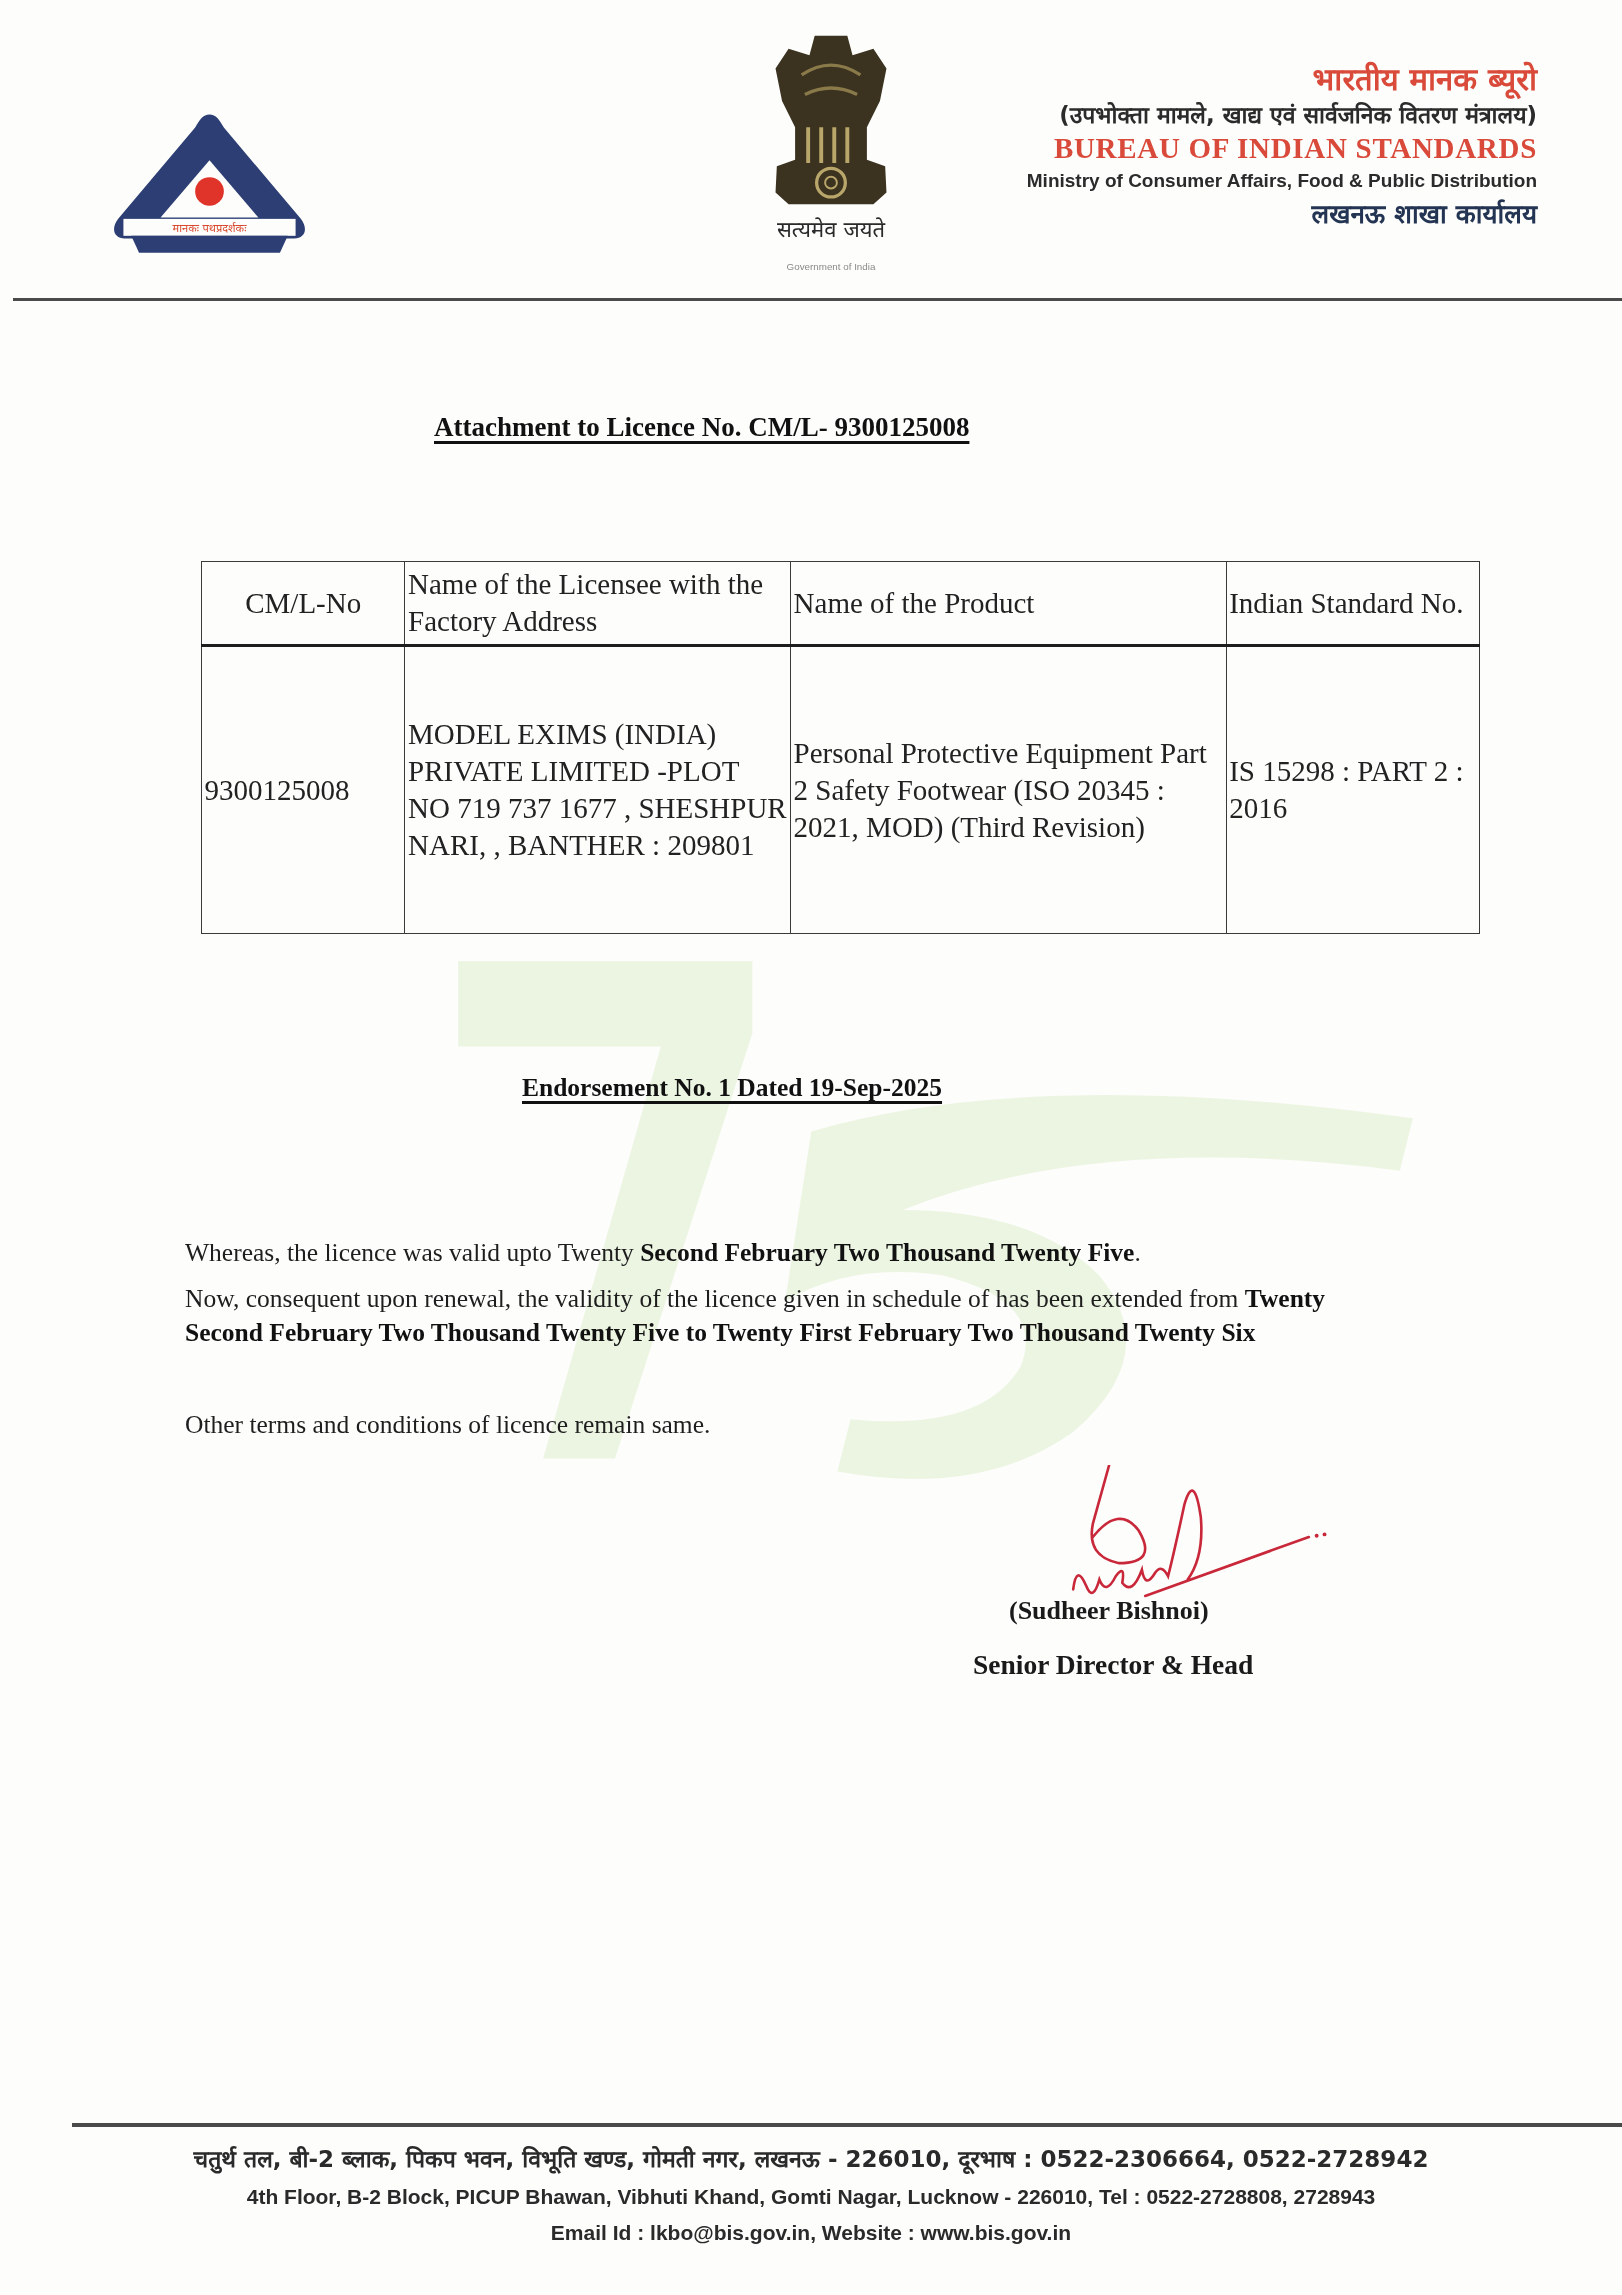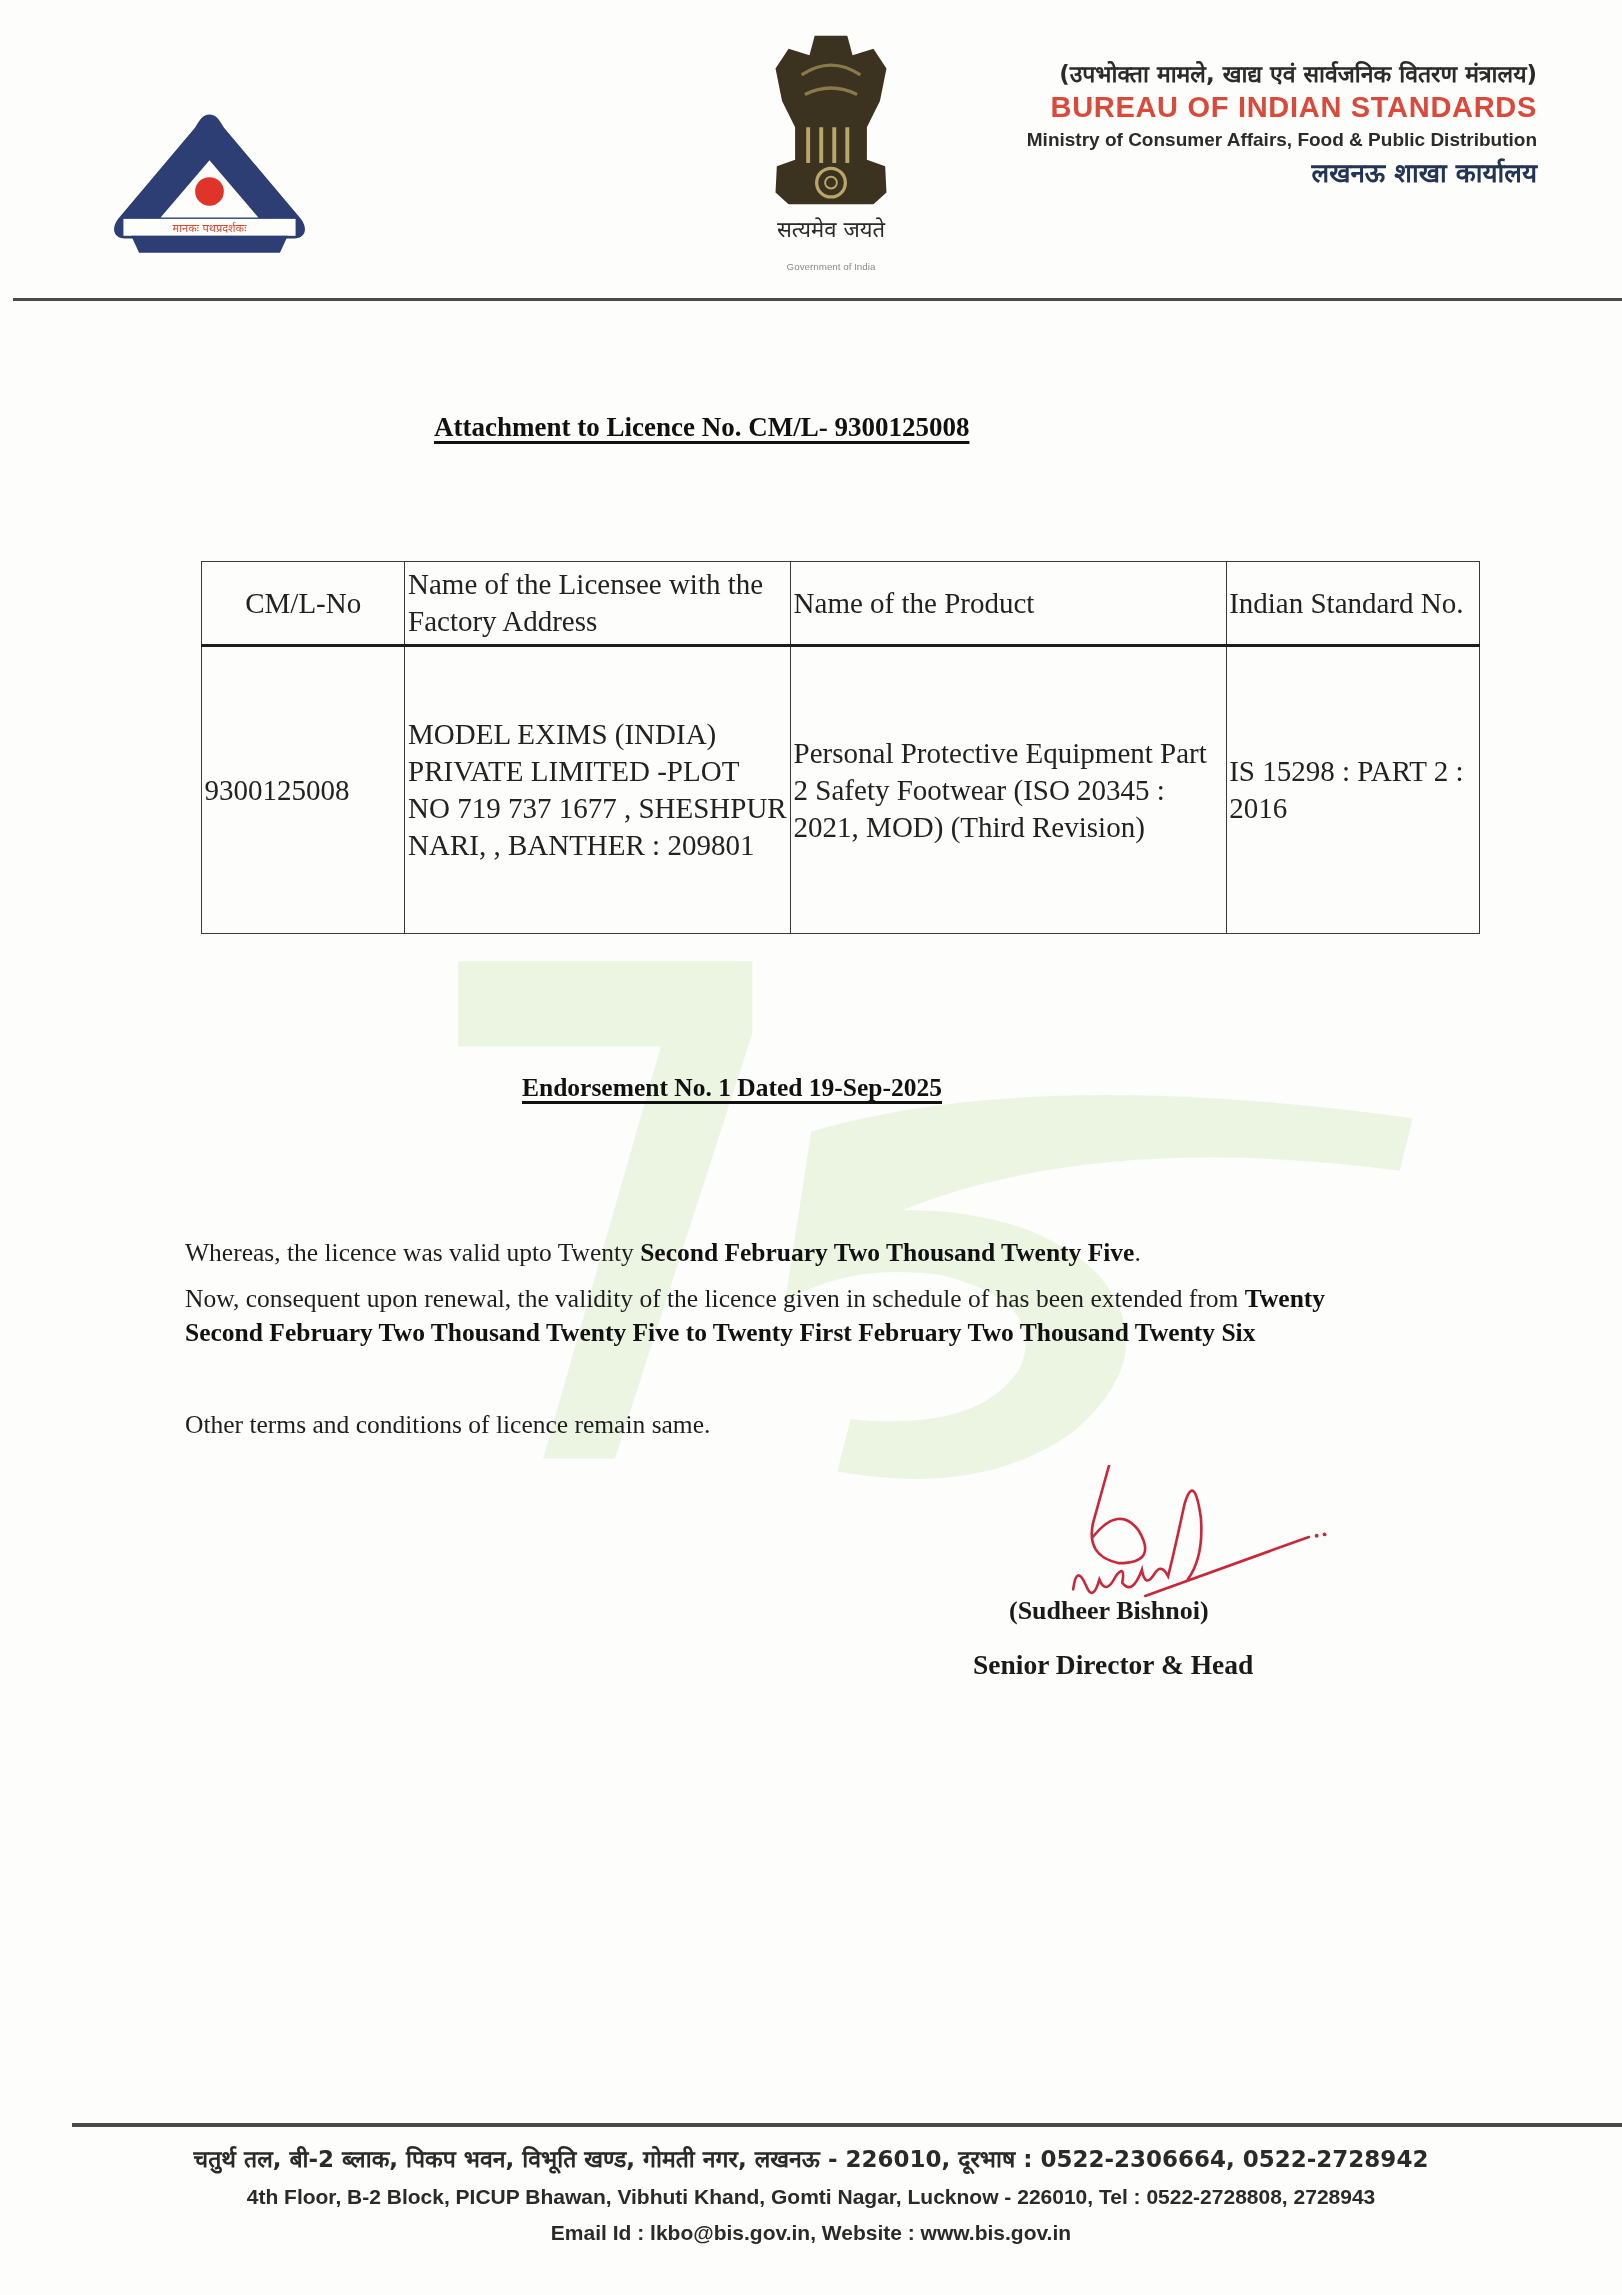--- a/index.html
+++ b/index.html
@@ -14,21 +14,21 @@
     
     .bis-logo { left: 105px; top: 108px; width: 209px; height: 150px; }
     .emblem { left: 756px; top: 29px; width: 150px; height: 249px; text-align: center; }
     .emblem svg { display: block; margin: 0 auto; }
     .emblem .motto { font-family: "DejaVu Sans", sans-serif; font-size: 22px; color: #2a2a2a; margin-top: 3.9px; }
     .emblem .goi { font-family: "Liberation Sans", sans-serif; font-size: 9.8px; color: #8a8a8a; margin-top: 18px; }
 
     .org { right: 85px; top: 59px; text-align: right; font-family: "DejaVu Sans", sans-serif; }
     .org .hi-name { font-size: 31px; font-weight: bold; color: #d94a3b; line-height: 41px; }
     .org .hi-ministry { font-size: 23px; font-weight: bold; color: #2b2b2b; line-height: 30px; }
-    .org .en-name { font-family: Liberation Sans, sans-serif; font-size: 29px; font-weight: bold; color: #d94a3b; line-height: 37px; letter-spacing: 0.7px; }
+    .org .en-name { font-family: Liberation Serif, serif; font-size: 29px; font-weight: bold; color: #d94a3b; line-height: 37px; letter-spacing: 0.7px; }
     .org .en-ministry { font-family: "Liberation Sans", sans-serif; font-size: 19px; font-weight: bold; color: #2b2b2b; line-height: 27.5px; }
     .org .hi-branch { font-size: 26px; font-weight: bold; color: #243554; line-height: 39px; }
     .org .en-branch { font-family: "Liberation Sans", sans-serif; font-size: 29px; font-weight: bold; color: #243554; line-height: 37px; }
 
     .rule-top { left: 13px; top: 298px; width: 1609px; height: 3.3px; background: #4a4a4a; }
 
     
     .title { font-family: "Liberation Serif", serif; font-weight: bold; font-size: 27px; text-decoration: underline; text-decoration-thickness: 2.6px; text-underline-offset: 4.6px; color: #111; }
     .title-attach { left: 434px; top: 412px; }
     .title-endorse { left: 522px; top: 1073px; font-size: 25.5px; }
@@ -88,20 +88,21 @@
     <path d="M60 150 L60 205 M80 150 L80 205 M100 150 L100 205 M120 150 L120 205" stroke="#b9a66a" stroke-width="6"></path>
     <circle cx="95" cy="235" r="22" fill="none" stroke="#b9a66a" stroke-width="5"></circle>
     <circle cx="95" cy="235" r="9" fill="none" stroke="#b9a66a" stroke-width="3"></circle>
     <path d="M50 70 Q95 40 140 70 M55 100 Q95 80 135 100" stroke="#8a7a4a" stroke-width="5" fill="none"></path>
   </svg>
   <div class="motto">सत्यमेव जयते</div>
   <div class="goi">Government of India</div>
 </div>
 
 <div class="abs org">
+  <div class="hi-name">भारतीय मानक ब्यूरो</div>
   <div class="hi-ministry">(उपभोक्ता मामले, खाद्य एवं सार्वजनिक वितरण मंत्रालय)</div>
   <div class="en-name">BUREAU OF INDIAN STANDARDS</div>
   <div class="en-ministry">Ministry of Consumer Affairs, Food &amp; Public Distribution</div>
   <div class="hi-branch">लखनऊ शाखा कार्यालय</div>
 </div>
 
 <div class="abs rule-top"></div>
 
 <div class="abs title title-attach">Attachment to Licence No. CM/L- 9300125008</div>
 

